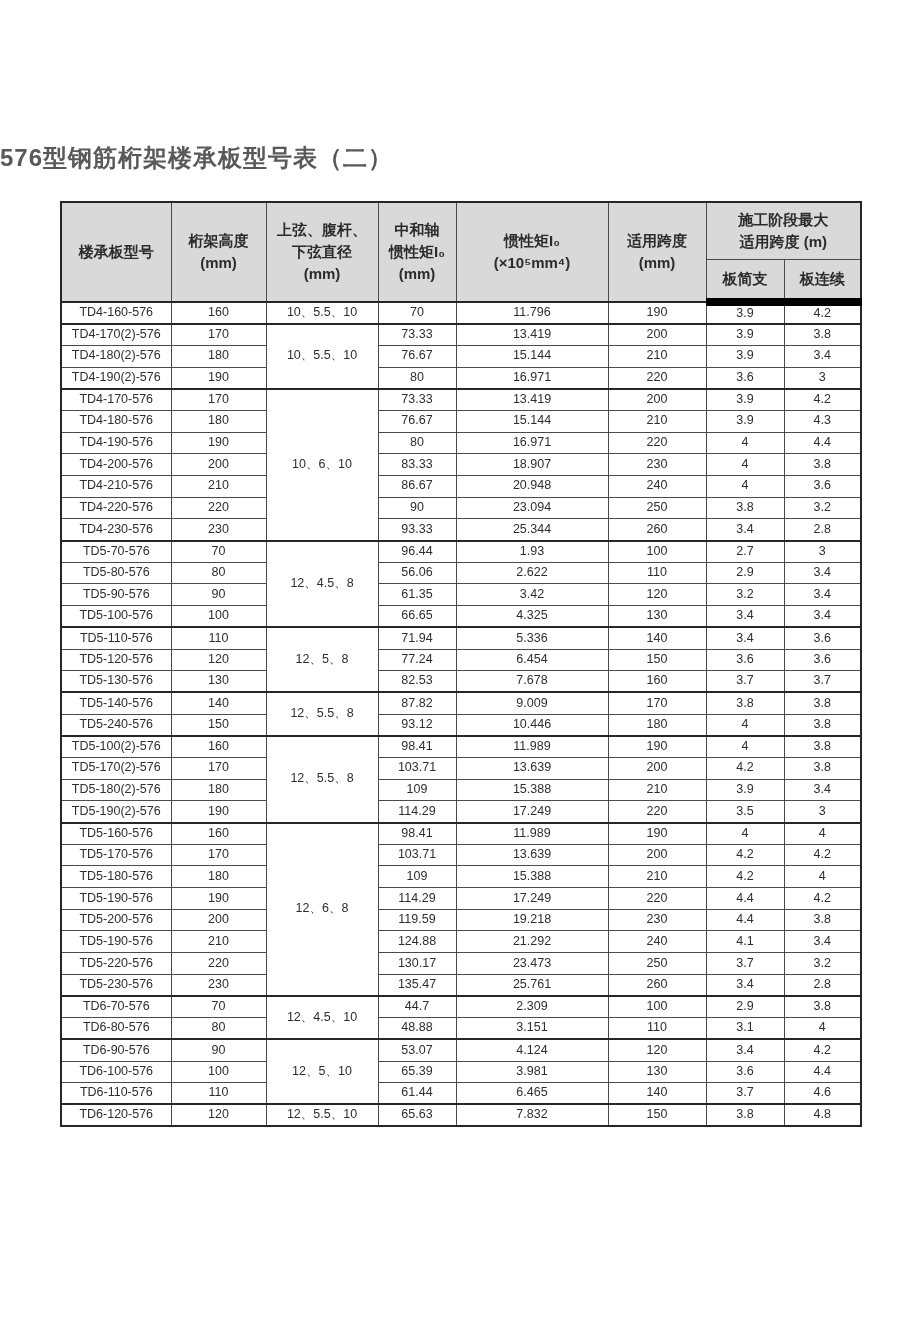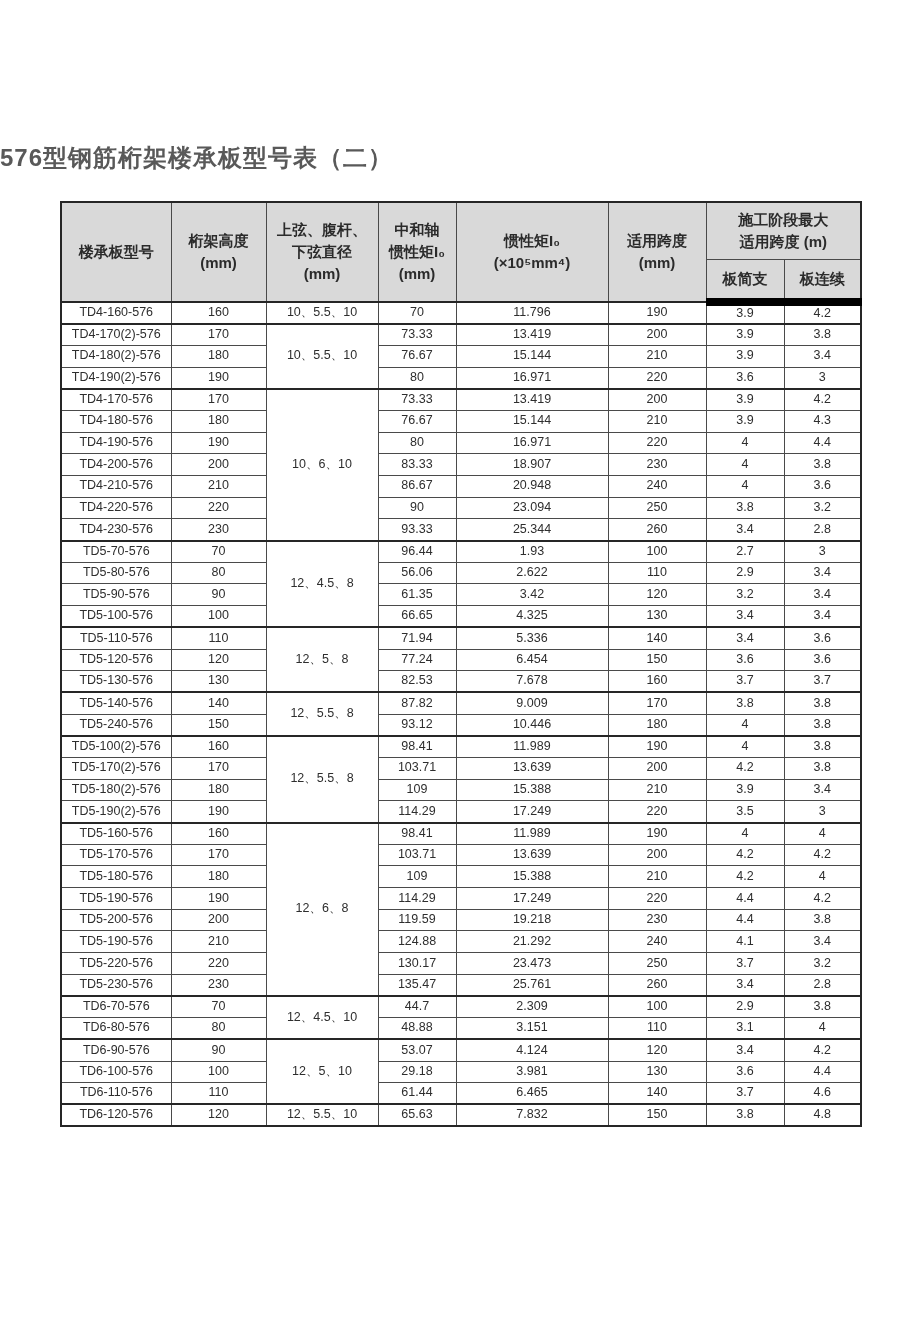--- a/index.html
+++ b/index.html
@@ -425,21 +425,21 @@
             <td rowspan="3">12、5、10</td>
             <td>53.07</td>
             <td>4.124</td>
             <td>120</td>
             <td>3.4</td>
             <td>4.2</td>
           </tr>
           <tr>
             <td>TD6-100-576</td>
             <td>100</td>
-            <td>29.18</td>
+            <td>65.39</td>
             <td>3.981</td>
             <td>130</td>
             <td>3.6</td>
             <td>4.4</td>
           </tr>
           <tr>
             <td>TD6-110-576</td>
             <td>110</td>
             <td>61.44</td>
             <td>6.465</td>

